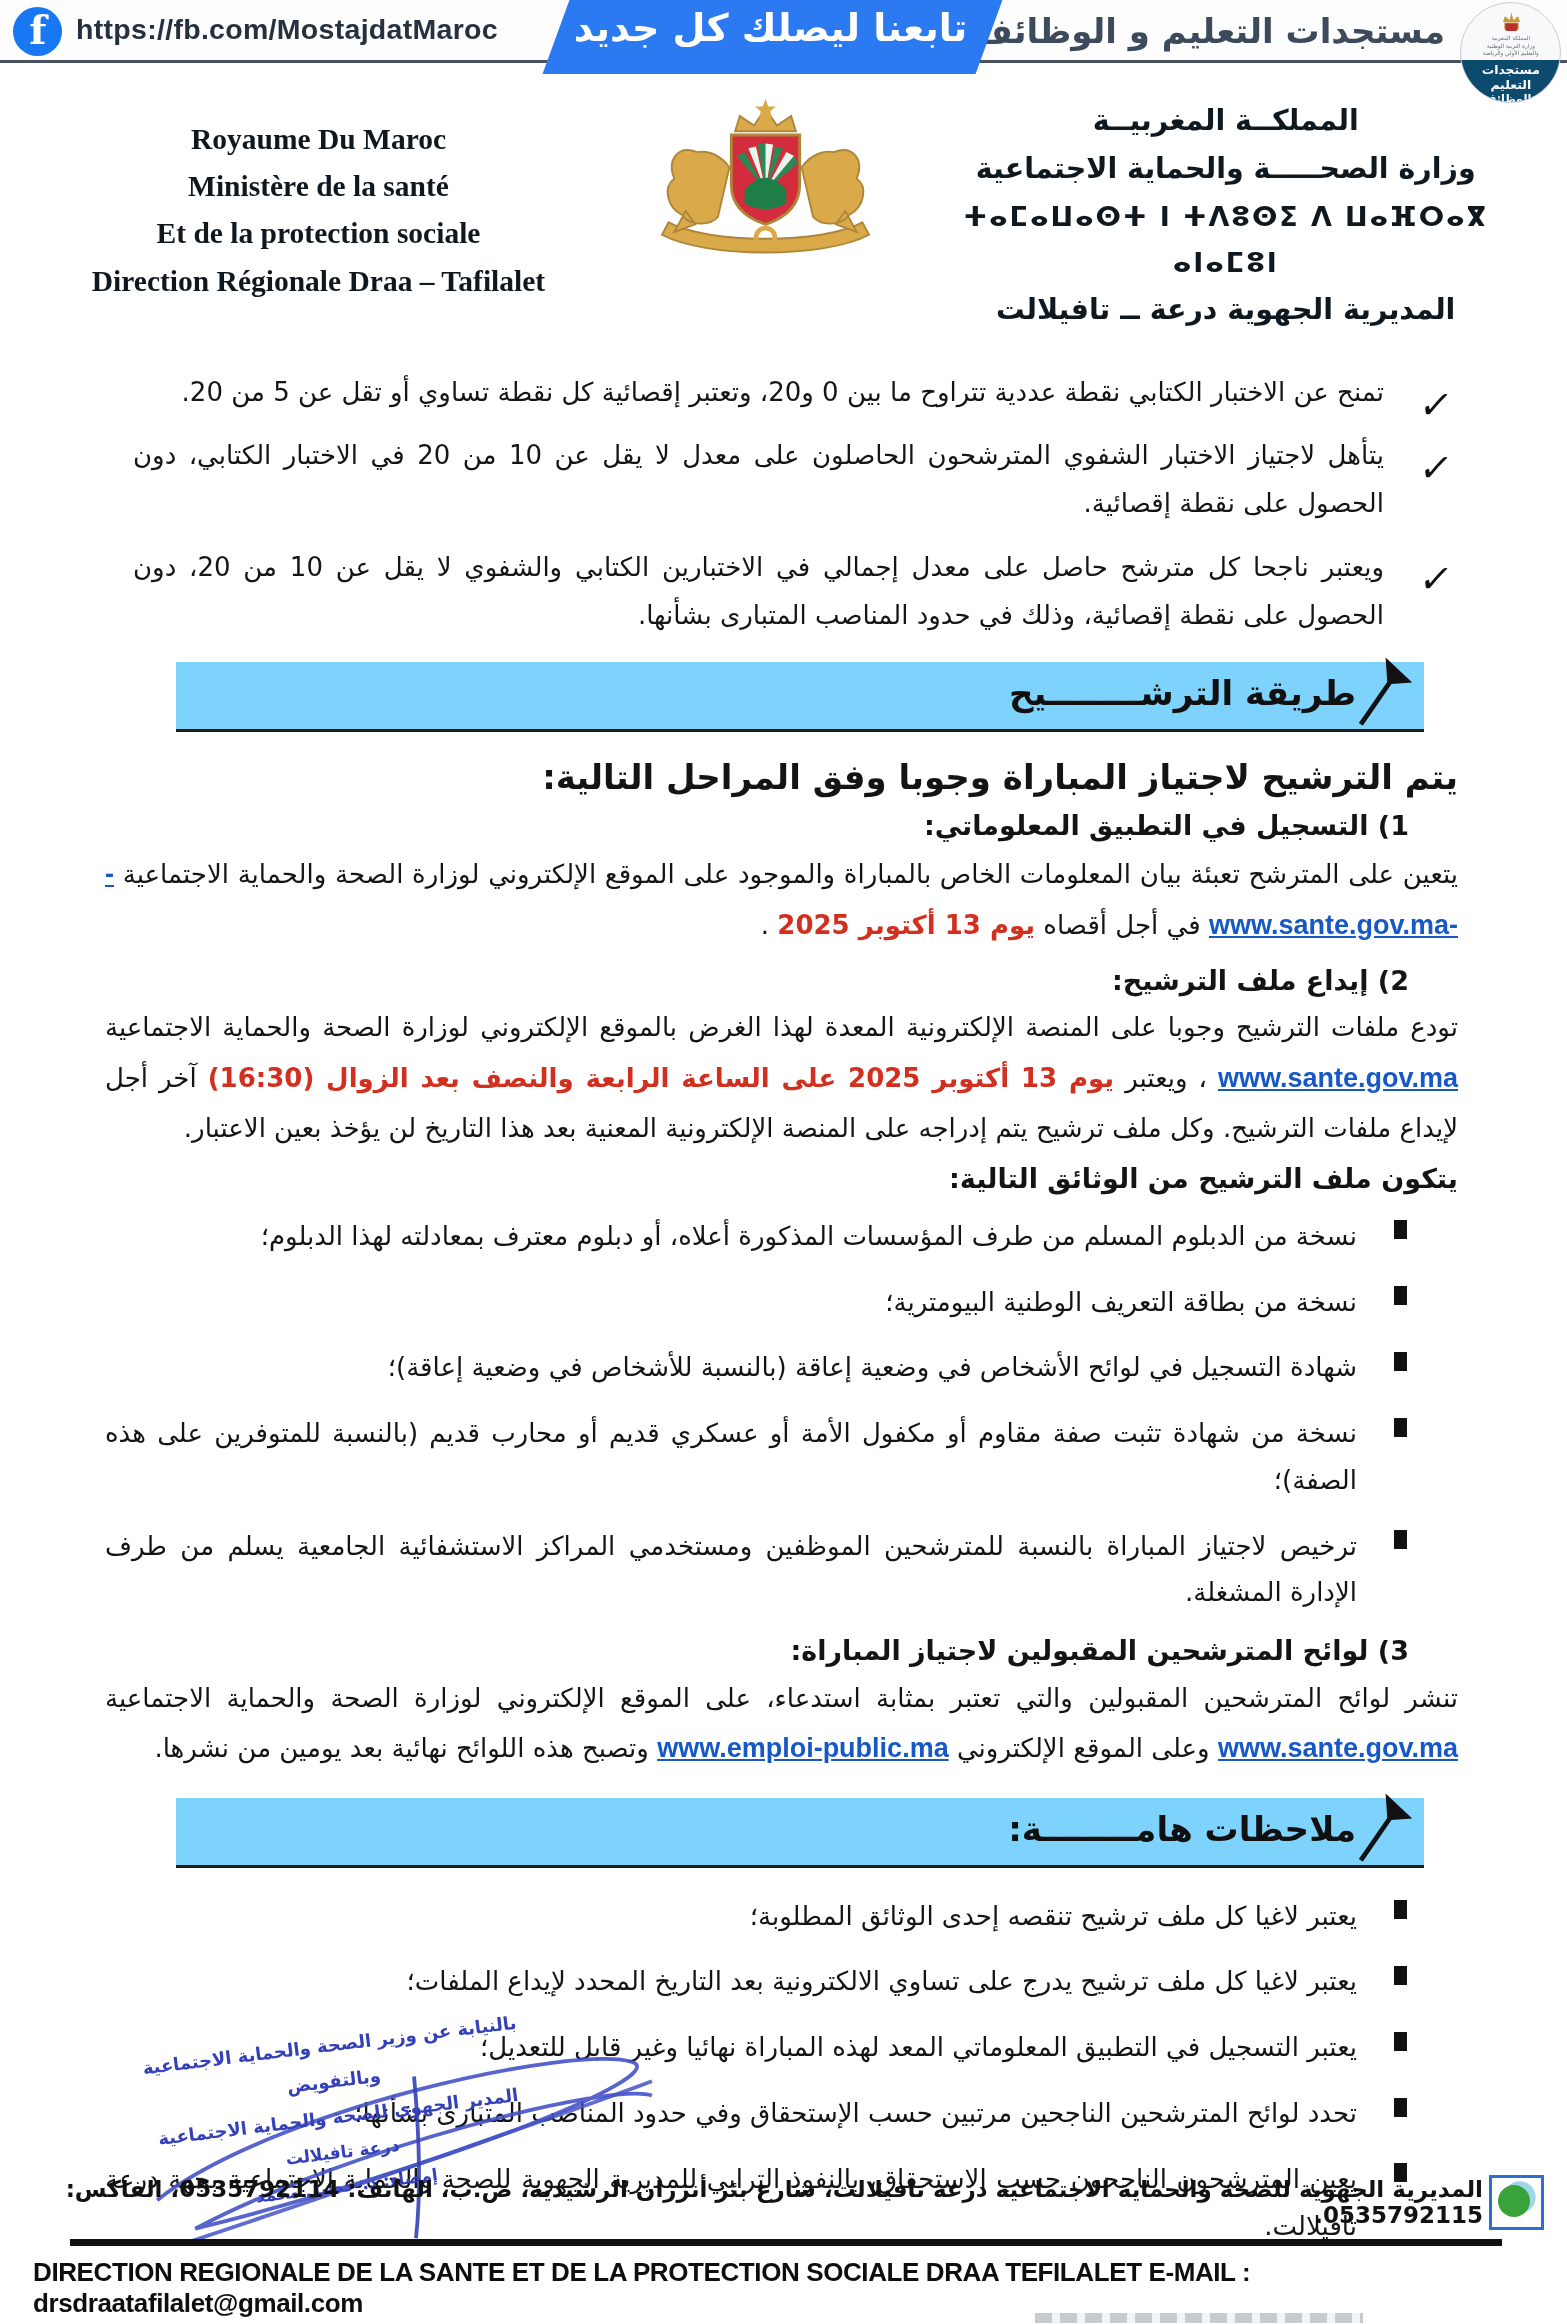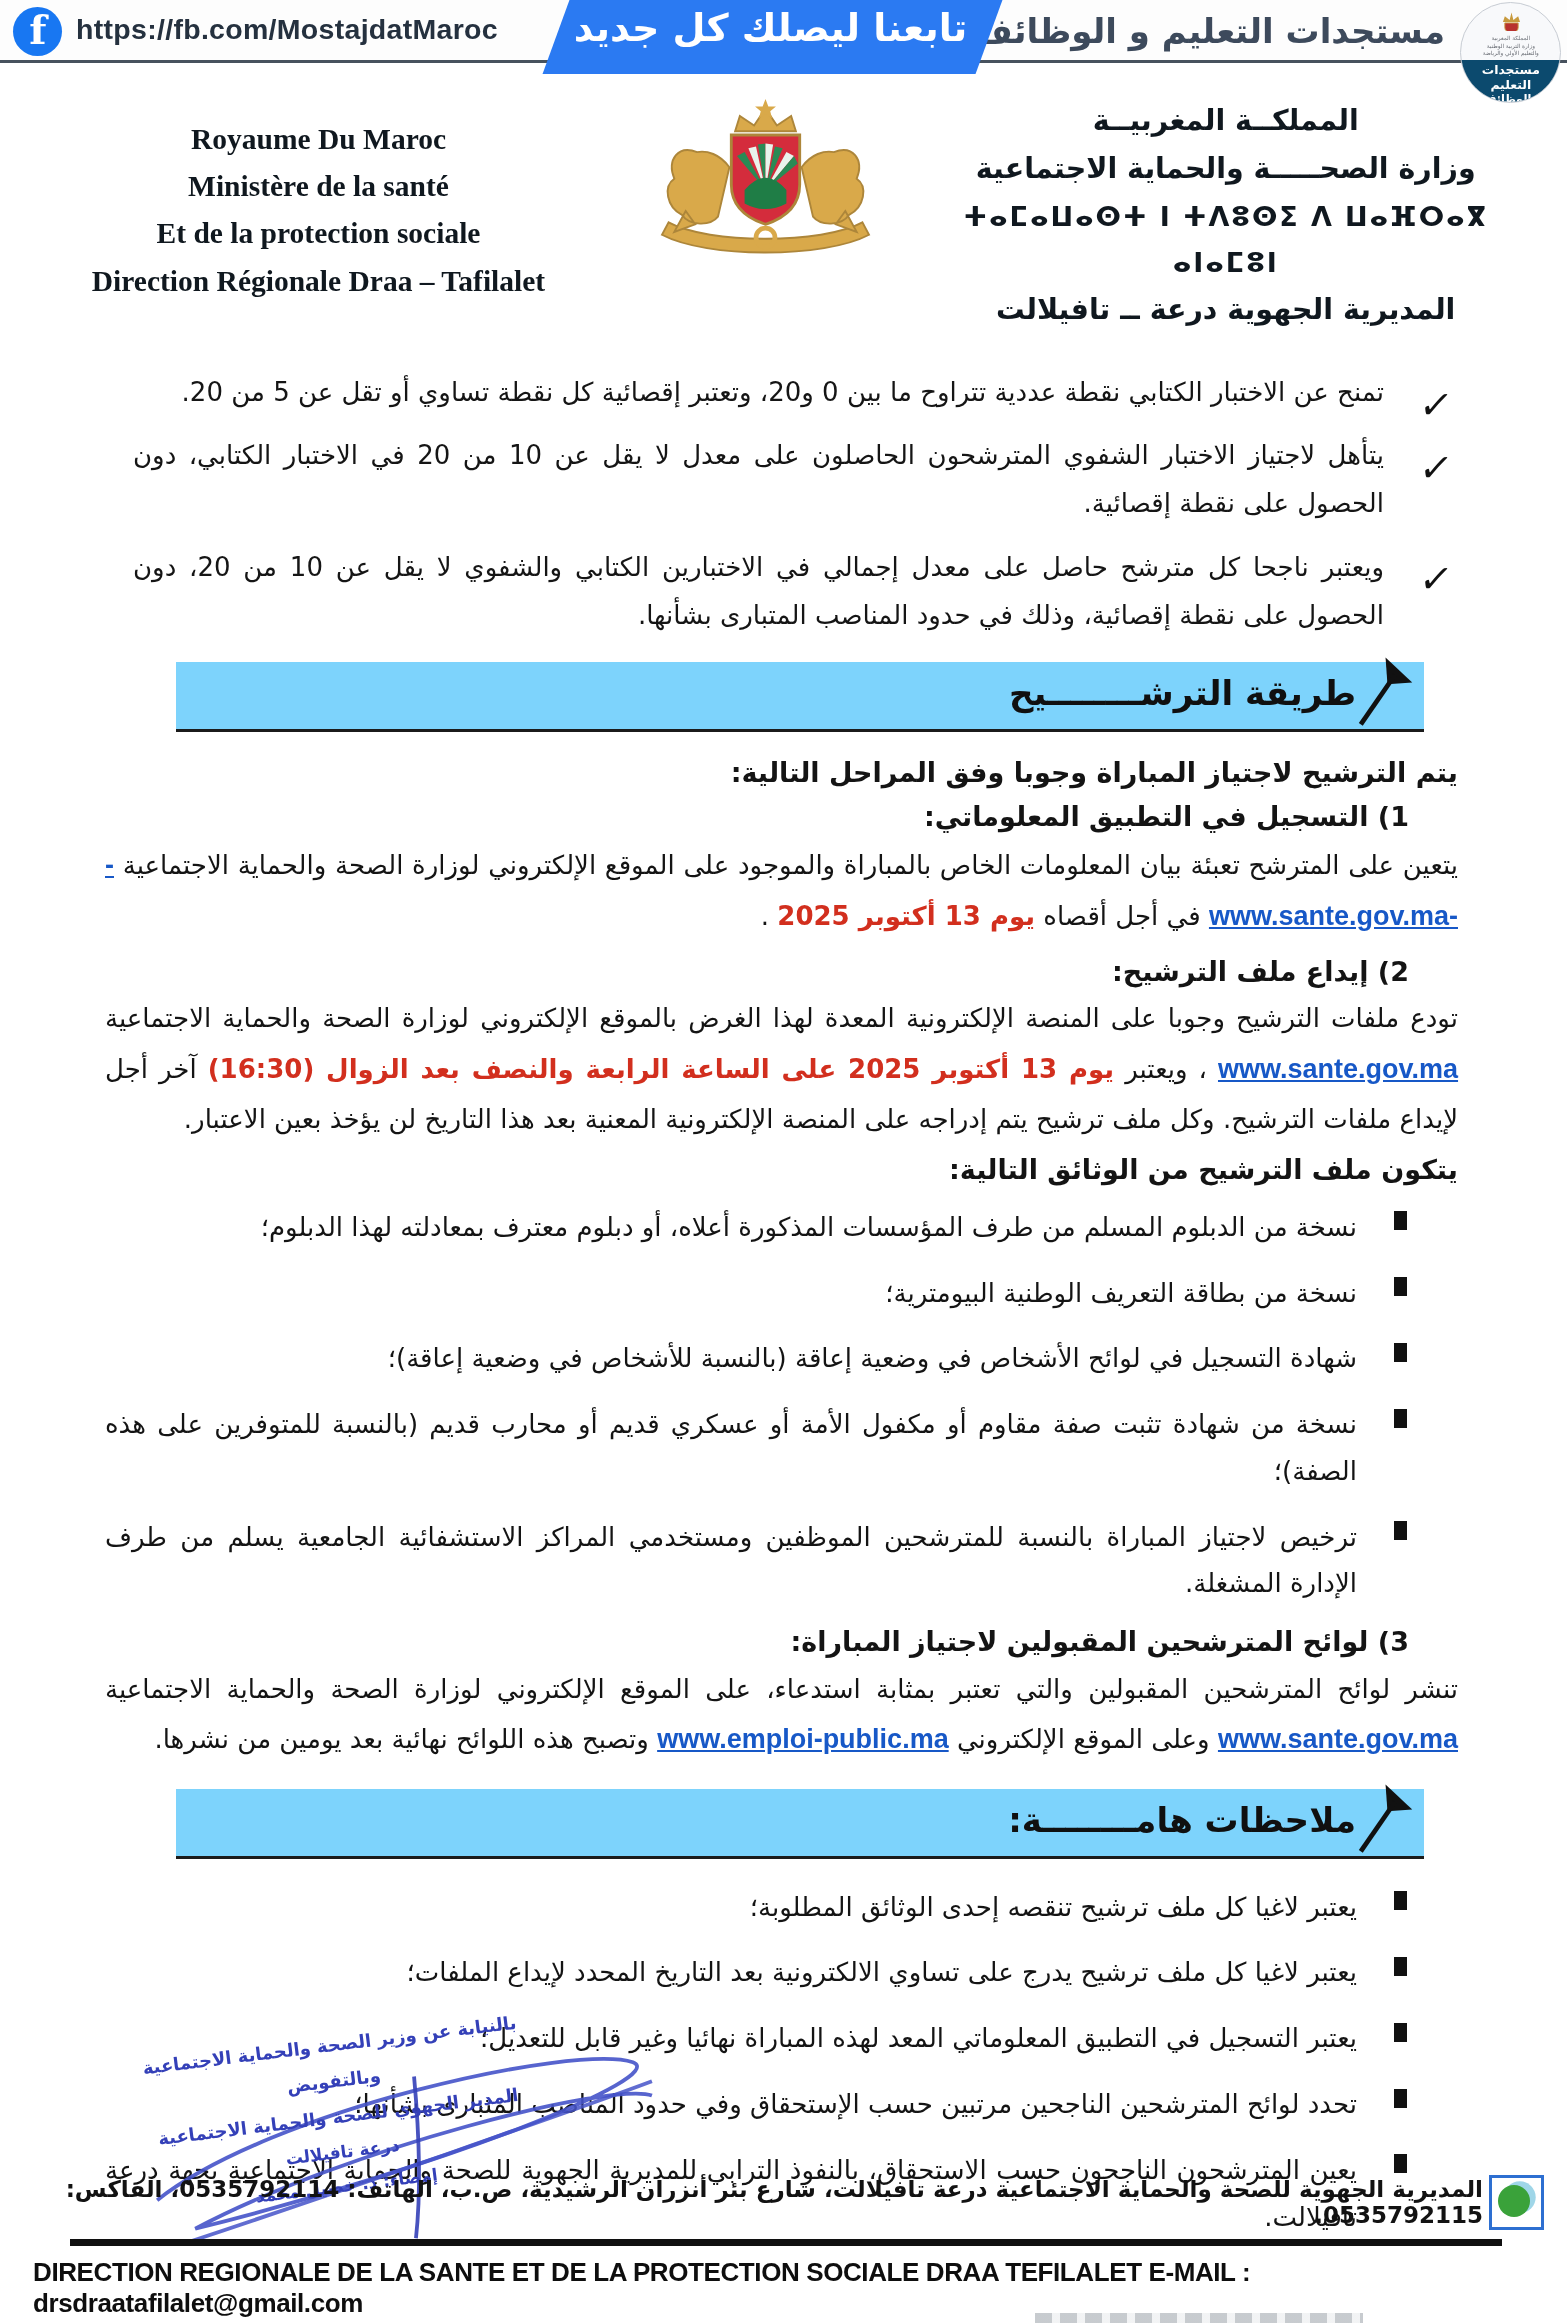--- a/index.html
+++ b/index.html
@@ -41,21 +41,21 @@
     text-align:justify; margin-bottom:15px; }
   .check-mark{ position:absolute; right:5.7px; top:1.9px; font-size:38px; font-weight:bold; color:#111;
     transform:skewX(-10deg); }
   
   .band{ position:relative; margin:23px 143px 25px 176px; height:70px; background:#7dd3fc;
     border-bottom:3.8px solid #1b1b1b; direction:rtl; }
   .band-title{ position:absolute; right:68px; top:11.4px; font-size:34px; font-weight:bold; color:#101010; }
   .band-arrow{ position:absolute; right:3.8px; top:-11.4px; }
   
   .content{ padding:0 109px 0 105px; direction:rtl; font-size:26px; color:#141414; }
-  .lead{ font-weight:bold; font-size:27px; margin-bottom:5px; }
+  .lead{ font-weight:bold; font-size:34px; margin-bottom:5px; }
   .step-title{ font-weight:bold; font-size:27px; margin:13.3px 49px 7.6px 0; }
   .para{ text-align:justify; line-height:1.9; margin-bottom:5.7px; }
   .doc-head{ font-weight:bold; font-size:27px; margin:9.5px 0 5.7px; }
   .sq-list{ margin:7.6px 0 3.8px; }
   .sq-item{ position:relative; padding-right:61px; margin:19px 40px 19px 0; text-align:justify;
     line-height:1.8; }
   .sq-bullet{ position:absolute; right:11.4px; top:7.6px; width:12.4px; height:19px; background:#111; }
   .link{ color:#1758c7; font-weight:bold; text-decoration:underline; direction:ltr; unicode-bidi:embed;
     font-family:"Liberation Sans", sans-serif; font-size:27px; }
   .red{ color:#d22f1e; font-weight:bold; }

